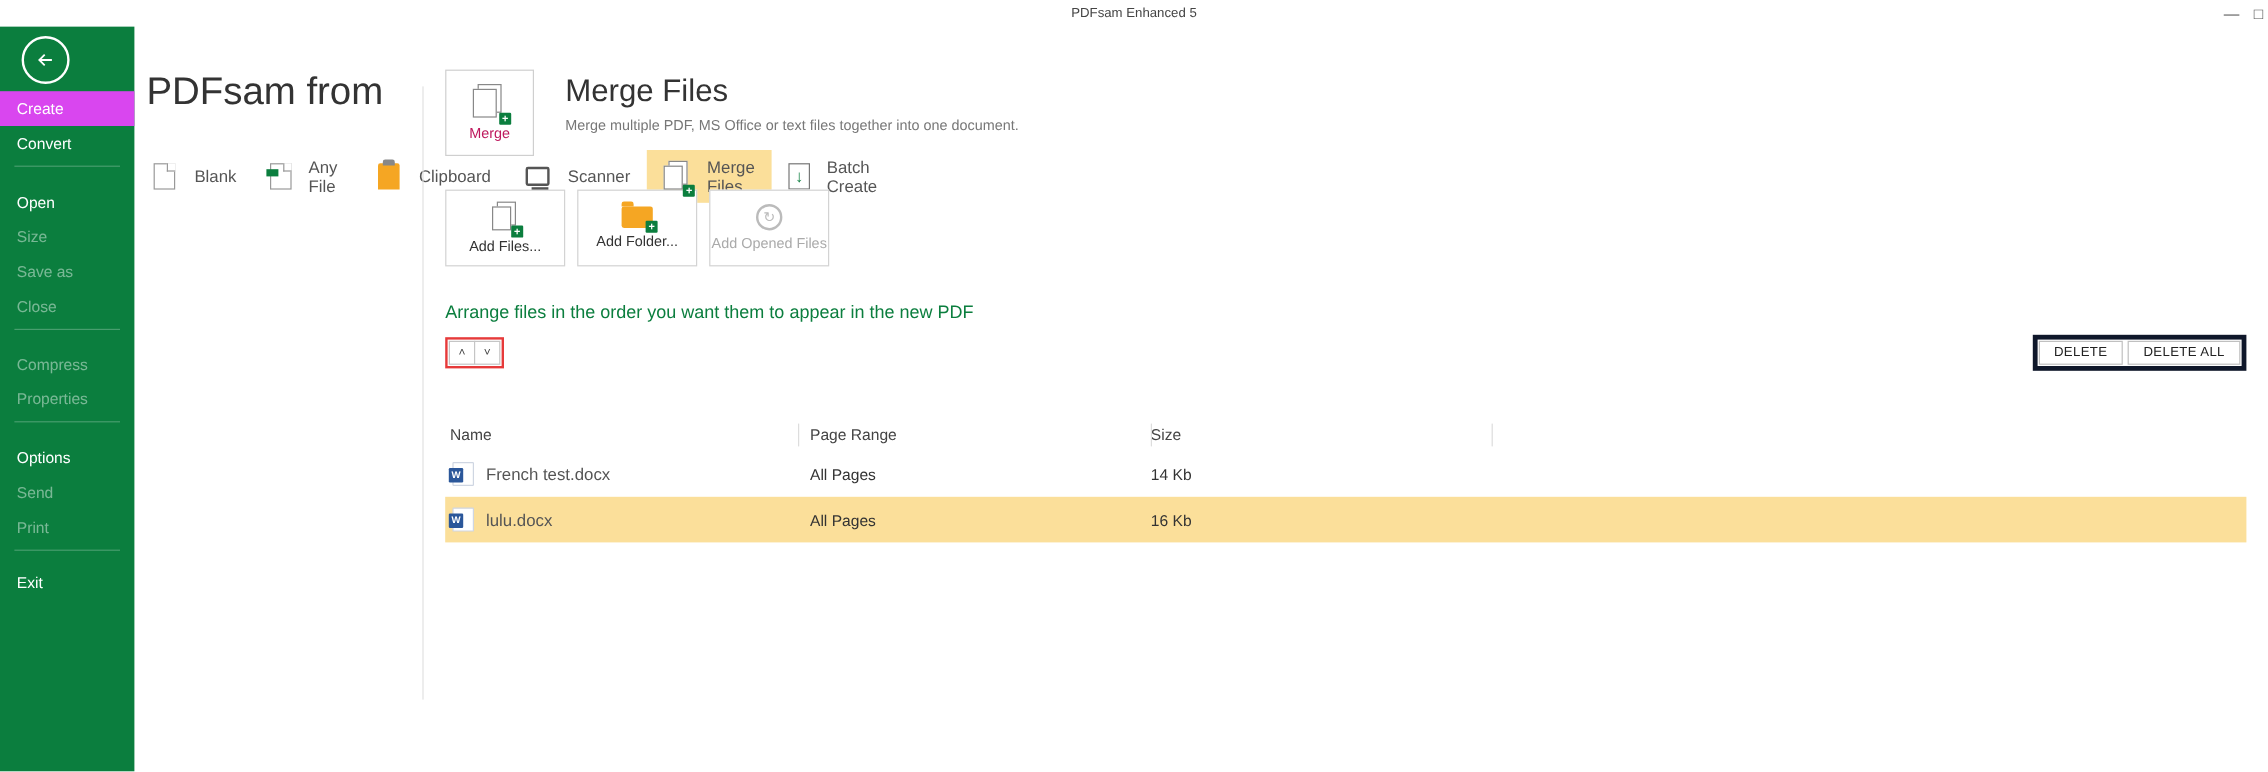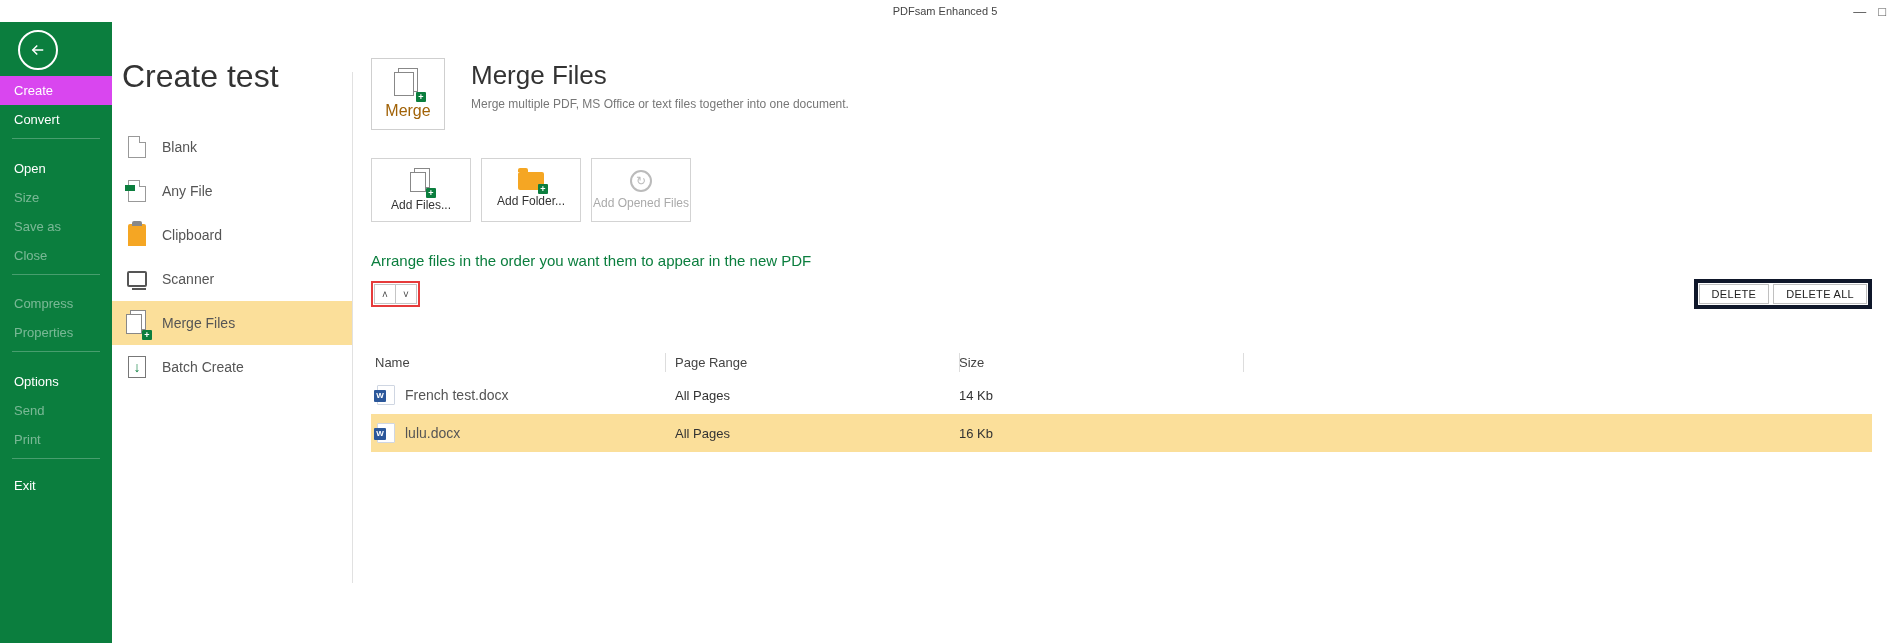--- a/index.html
+++ b/index.html
@@ -16,21 +16,21 @@
   .back-btn { width: 40px; height: 40px; border: 2px solid #fff; border-radius: 50%; margin: 8px 0 6px 18px; display: flex; align-items: center; justify-content: center; cursor: pointer; }
   .sb-item { padding: 7px 14px; cursor: pointer; }
   .sb-item.selected { background: #d946ef; }
   .sb-item.heading { font-weight: 400; margin-top: 10px; padding-top: 8px; }
   .sb-item.dim { color: rgba(255,255,255,0.45); }
   .sb-sep { height: 1px; background: rgba(255,255,255,0.25); margin: 4px 12px; }
 
   
   .create-panel { width: 240px; padding: 36px 0 0 0; }
   .create-panel h1 { font-weight: 300; font-size: 32px; color: #333; margin: 0 0 30px 10px; }
-  .cf-list { display: flex; flex-direction: column; }
+  .cf-list { display: flex; flex-direction: row; }
   .cf-item { display: flex; align-items: center; gap: 14px; height: 44px; padding: 0 14px; cursor: pointer; }
   .cf-item.selected { background: #fbdf9a; }
   .cf-item .lbl { font-size: 14px; color: #555; }
   .cf-icon { width: 22px; height: 26px; display: flex; align-items: center; justify-content: center; }
   .icon-page { width: 18px; height: 22px; border: 1px solid #999; position: relative; background: #fff; }
   .icon-page::after { content: ""; position: absolute; right: -1px; top: -1px; width: 6px; height: 6px; background: #fff; border-left: 1px solid #999; border-bottom: 1px solid #999; }
   .plus-badge { position: absolute; right: -4px; bottom: -4px; width: 10px; height: 10px; background: #0b7e3e; color: #fff; font-size: 9px; line-height: 10px; text-align: center; border-radius: 1px; font-weight: bold; }
   .icon-clipboard { width: 18px; height: 22px; background: #f5a623; border-radius: 2px 2px 0 0; position: relative; }
   .icon-clipboard::before { content: ""; position: absolute; top: -3px; left: 4px; width: 10px; height: 5px; background: #888; border-radius: 2px 2px 0 0; }
   .icon-scanner { width: 20px; height: 16px; border: 2px solid #555; border-radius: 2px; position: relative; }
@@ -42,21 +42,21 @@
   .icon-batch { width: 18px; height: 22px; border: 1px solid #777; background: #fff; display: flex; align-items: center; justify-content: center; }
   .icon-batch span { color: #0b7e3e; font-weight: bold; font-size: 14px; }
   .anyfile-badge { position: absolute; left: -4px; top: 4px; width: 10px; height: 6px; background: #0b7e3e; }
 
   .vsep { width: 1px; background: #e1e1e1; margin: 50px 18px 60px 0; }
 
   
   .main { flex: 1; padding: 36px 18px 0 0; display: flex; flex-direction: column; }
   .task-header { display: flex; align-items: flex-start; gap: 26px; margin-bottom: 28px; }
   .task-btn { width: 74px; height: 72px; border: 1px solid #cfcfcf; display: flex; flex-direction: column; align-items: center; justify-content: center; gap: 4px; cursor: pointer; }
-  .task-btn .lbl { font-size: 16px; color: #a16207; }
+  .task-btn .lbl { font-size: 12px; color: #be185d; }
   .task-title { font-size: 26px; font-weight: 300; color: #333; margin-top: 2px; }
   .task-desc { font-size: 12px; color: #777; margin-top: 6px; }
 
   .section-heading { color: #0b7e3e; font-size: 15px; margin-bottom: 10px; }
 
   .action-row { display: flex; gap: 10px; margin-bottom: 30px; }
   .action-btn { width: 100px; height: 64px; border: 1px solid #d3d3d3; background: #fff; display: flex; flex-direction: column; align-items: center; justify-content: center; gap: 4px; cursor: pointer; font-size: 12px; color: #333; }
   .action-btn.disabled { color: #aaa; cursor: default; }
   .icon-folder { width: 26px; height: 18px; background: #f5a623; border-radius: 2px; position: relative; }
   .icon-folder::before { content: ""; position: absolute; top: -4px; left: 0; width: 10px; height: 4px; background: #f5a623; border-radius: 2px 2px 0 0; }
@@ -121,21 +121,21 @@
 
     <div class="sb-item heading">Options</div>
     <div class="sb-item dim">Send</div>
     <div class="sb-item dim">Print</div>
     <div class="sb-sep"></div>
 
     <div class="sb-item" style="margin-top:8px">Exit</div>
   </div>
 
   <div class="create-panel">
-    <h1>Create test</h1>
+    <h1>PDFsam from</h1>
     <div class="cf-list">
       <div class="cf-item">
         <div class="cf-icon">
             <div class="icon-page"></div>
           </div>
         <span class="lbl">Blank</span>
       </div>
       <div class="cf-item">
         <div class="cf-icon">
             <div class="icon-page">

